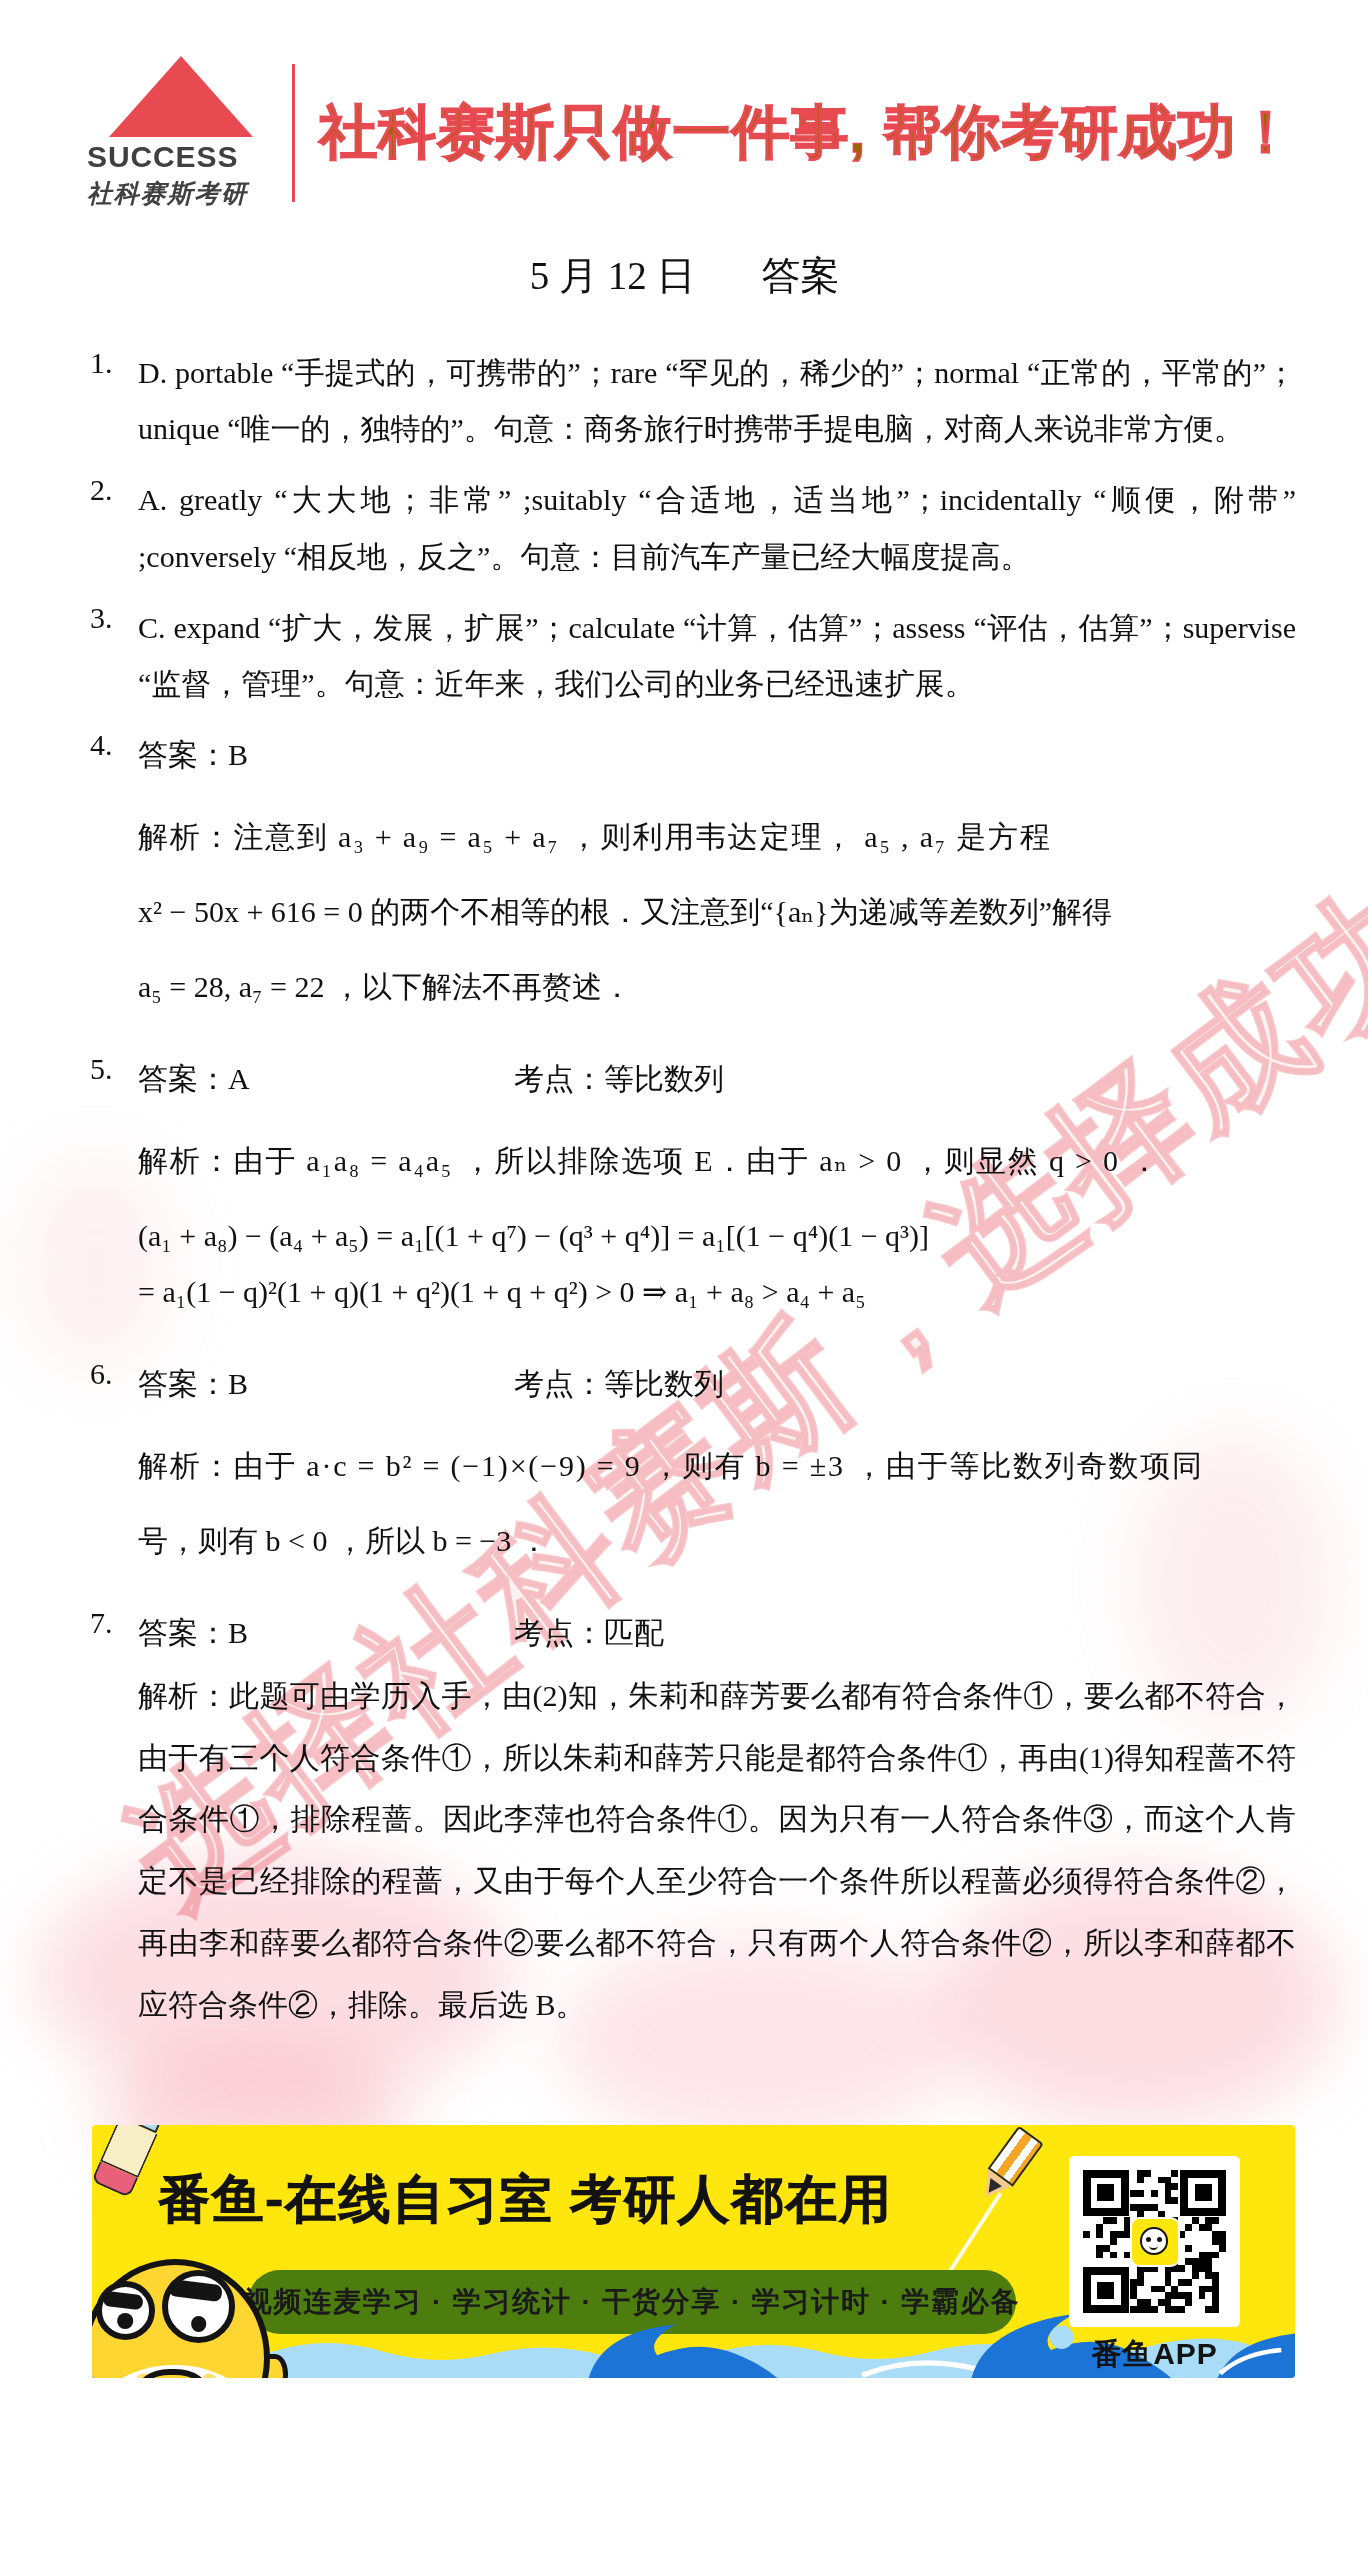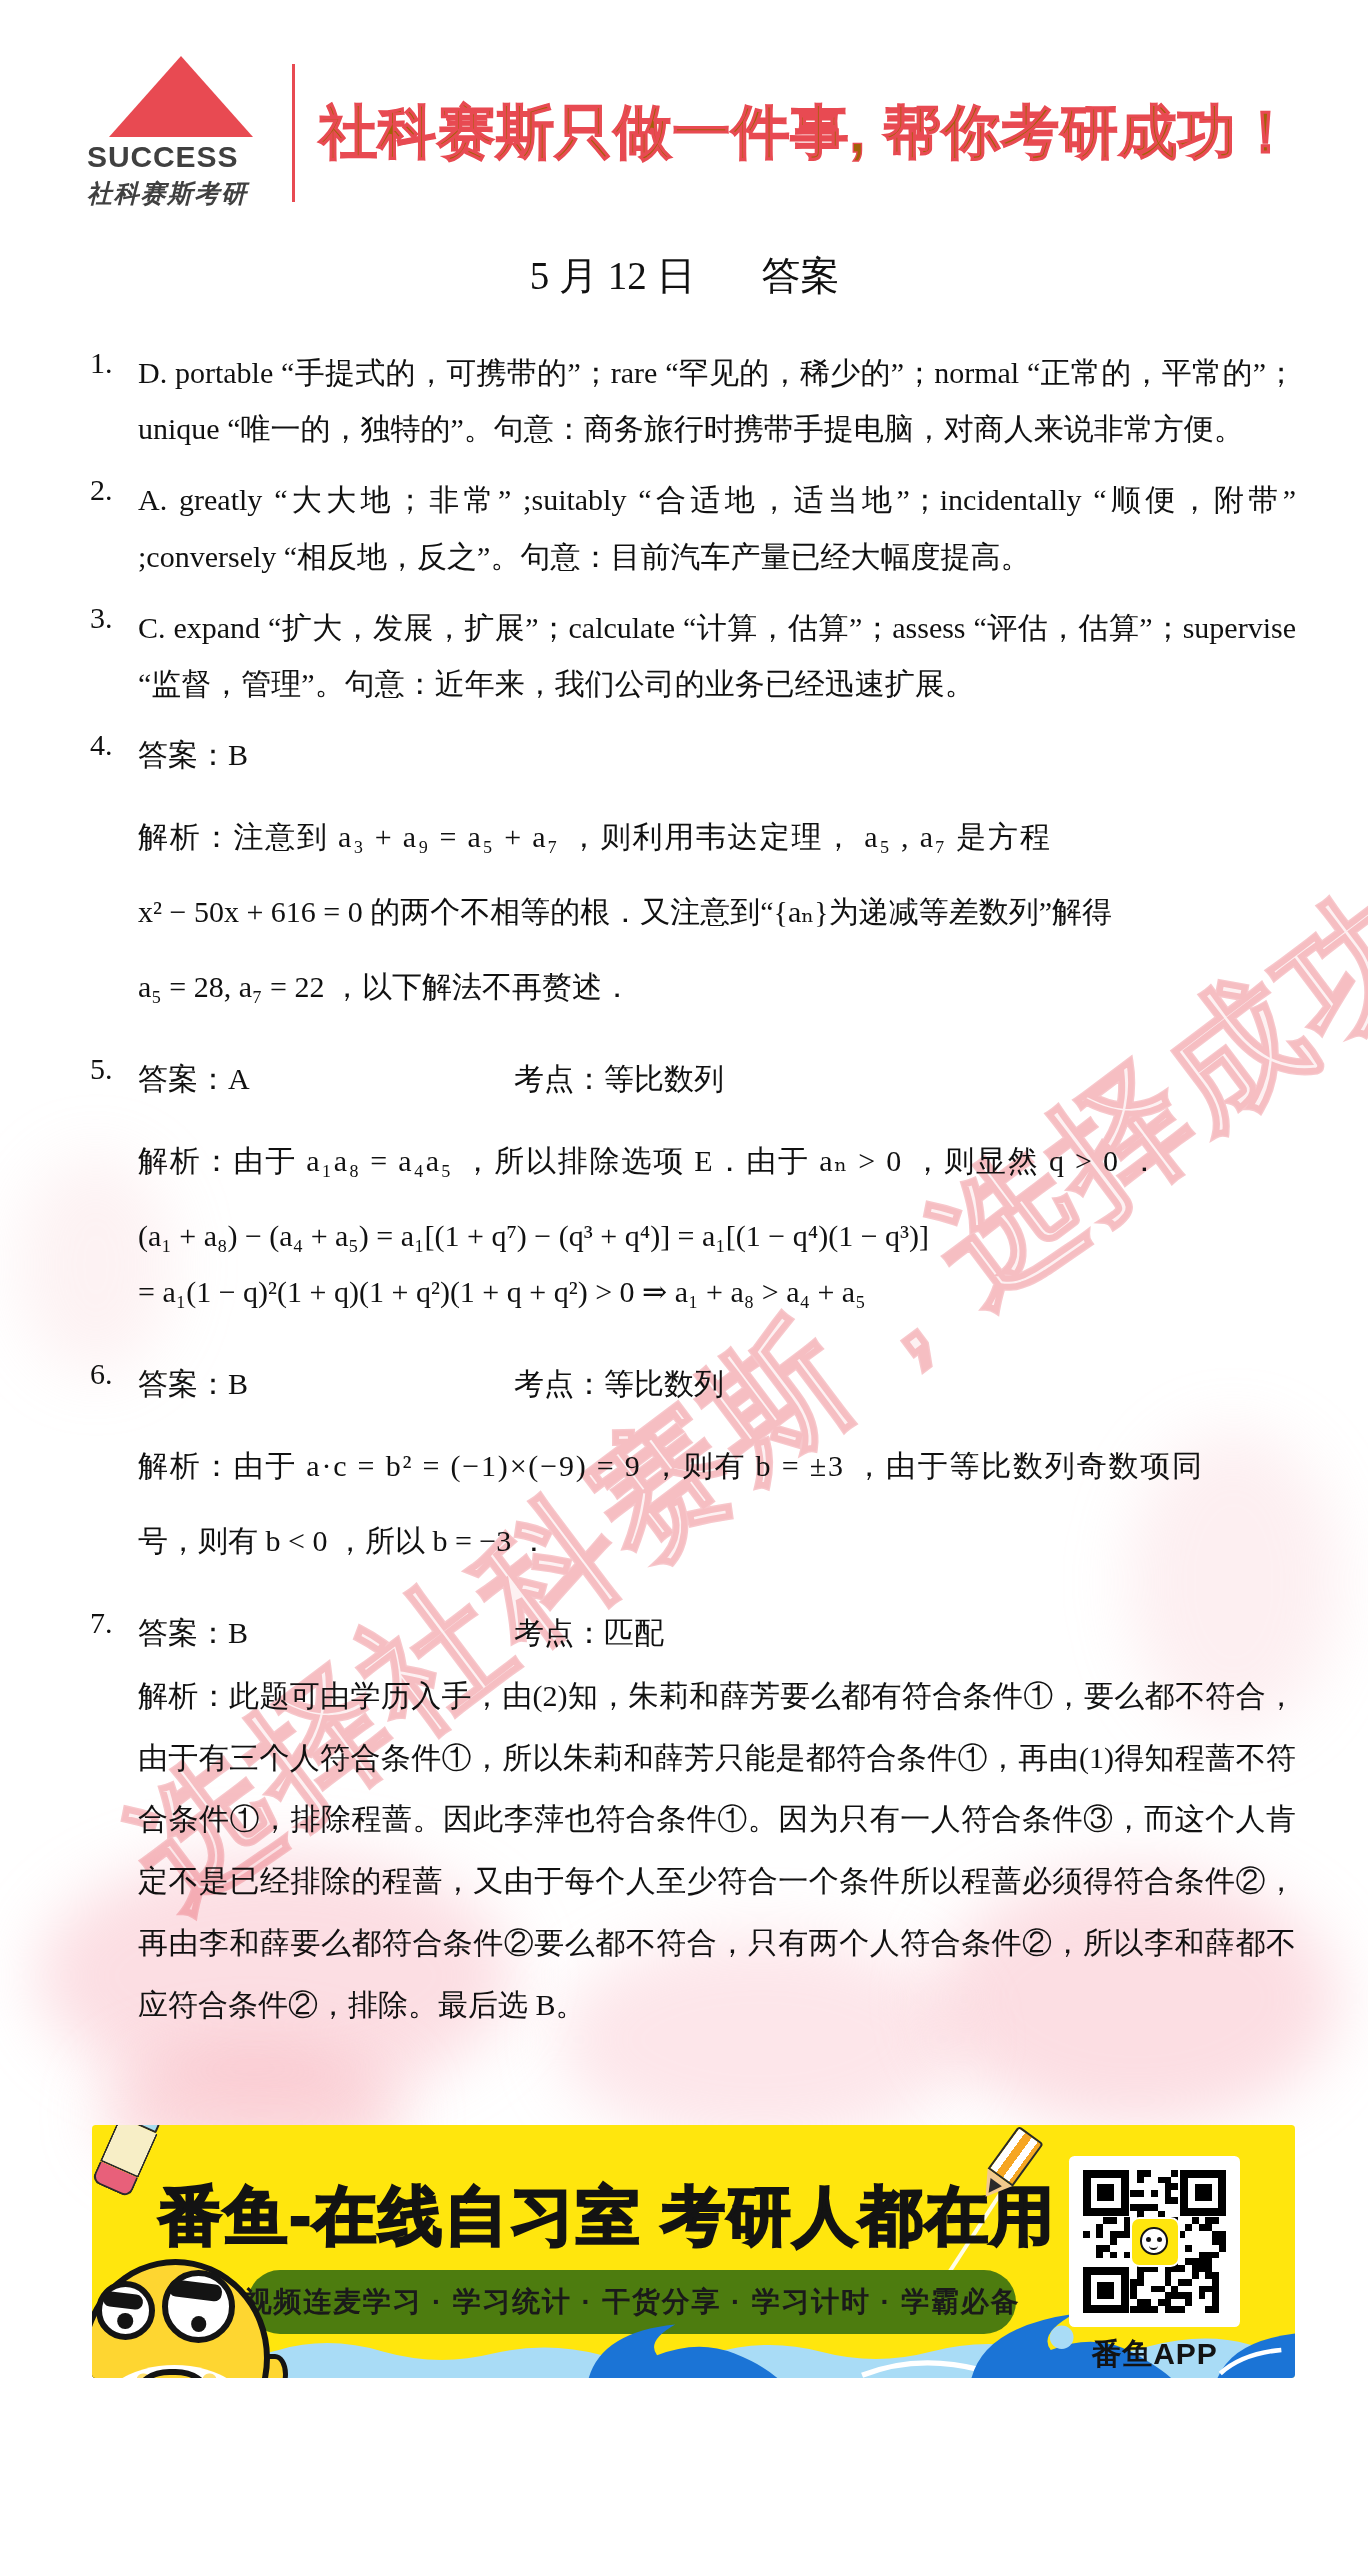--- a/index.html
+++ b/index.html
@@ -55,21 +55,21 @@
   .mathline { margin:24px 0; line-height:1.7; text-align:left; }
   .mathline.first { margin-top:27.5px; letter-spacing:1.8px; }
   .long { line-height:2.06; }
   
   .banner {
     position:absolute; left:92px; top:2125px; width:1203px; height:253px;
     background:#ffe60d; border-radius:3.7px; overflow:hidden; z-index:3;
     font-family:"Liberation Sans","DejaVu Sans",sans-serif;
   }
   .headline {
-    position:absolute; left:66px; top:48px; font-size:64px; font-weight:bold;
+    position:absolute; left:66px; top:40px; font-size:52px; font-weight:normal;
     color:#131313; letter-spacing:1.8px; -webkit-text-stroke:2.3px #131313; white-space:nowrap; z-index:4;
   }
   .pill {
     position:absolute; left:156px; top:145px; width:768px; height:64px;
     background:#4d7c0f; border-radius:33px; display:flex; align-items:center; justify-content:center;
     font-size:28px; font-weight:bold; color:#1a1a1a; letter-spacing:1.8px; z-index:2; white-space:nowrap;
   }
   
   .eraser { position:absolute; left:13px; top:-14.7px; width:42px; height:88px; transform:rotate(24deg); z-index:5; }
   .eraser .cap  { width:37px; height:13px; background:#a8dcee; border:2.8px solid #2a2a2a; border-radius:5.5px 5.5px 1.8px 1.8px; margin:0 auto; }

